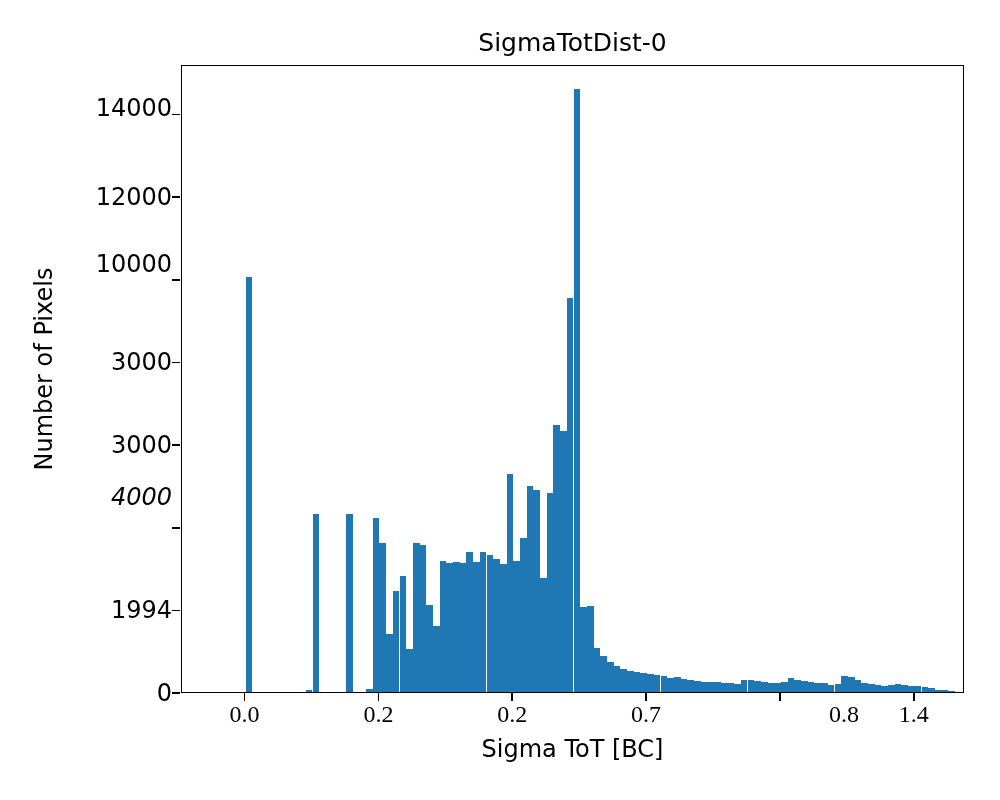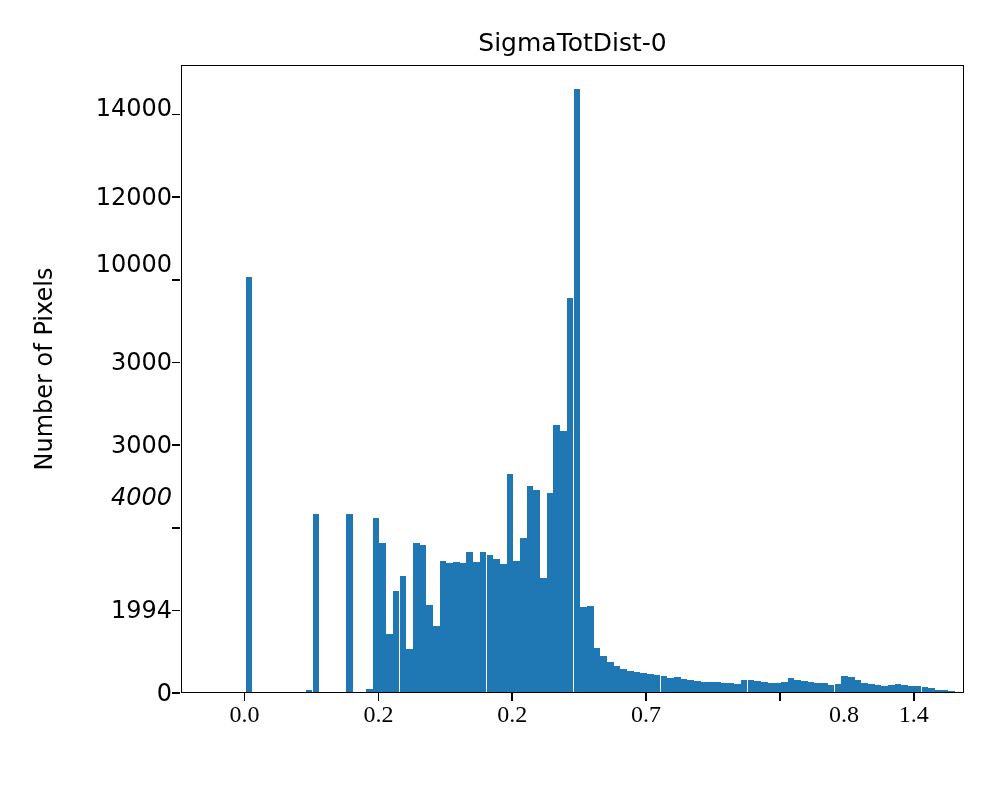--- a/index.html
+++ b/index.html
@@ -253,20 +253,21 @@
 
   <div id="xtick-labels">
       <div class="xtick-label" style="left: 244.577px;">0.0</div>
       <div class="xtick-label" style="left: 378.423px;">0.2</div>
       <div class="xtick-label" style="left: 512.269px;">0.2</div>
       <div class="xtick-label" style="left: 646.115px;">0.7</div>
       <div class="xtick-label" style="left: 798px; margin-left: 46px;">0.8</div>
       <div class="xtick-label" style="left: 913.808px;">1.4</div>
     </div>
 
+  <div id="xaxis-label">Sigma ToT [BC]</div>
 
 <div class="xtick-mark" style="left: 243.777px;"></div>
     <div class="xtick-mark" style="left: 377.623px;"></div>
     <div class="xtick-mark" style="left: 511.469px;"></div>
     <div class="xtick-mark" style="left: 645.315px;"></div>
     <div class="xtick-mark" style="left: 779.162px;"></div>
     <div class="xtick-mark" style="left: 913.008px;"></div>
   </div>
 
 </body></html>

